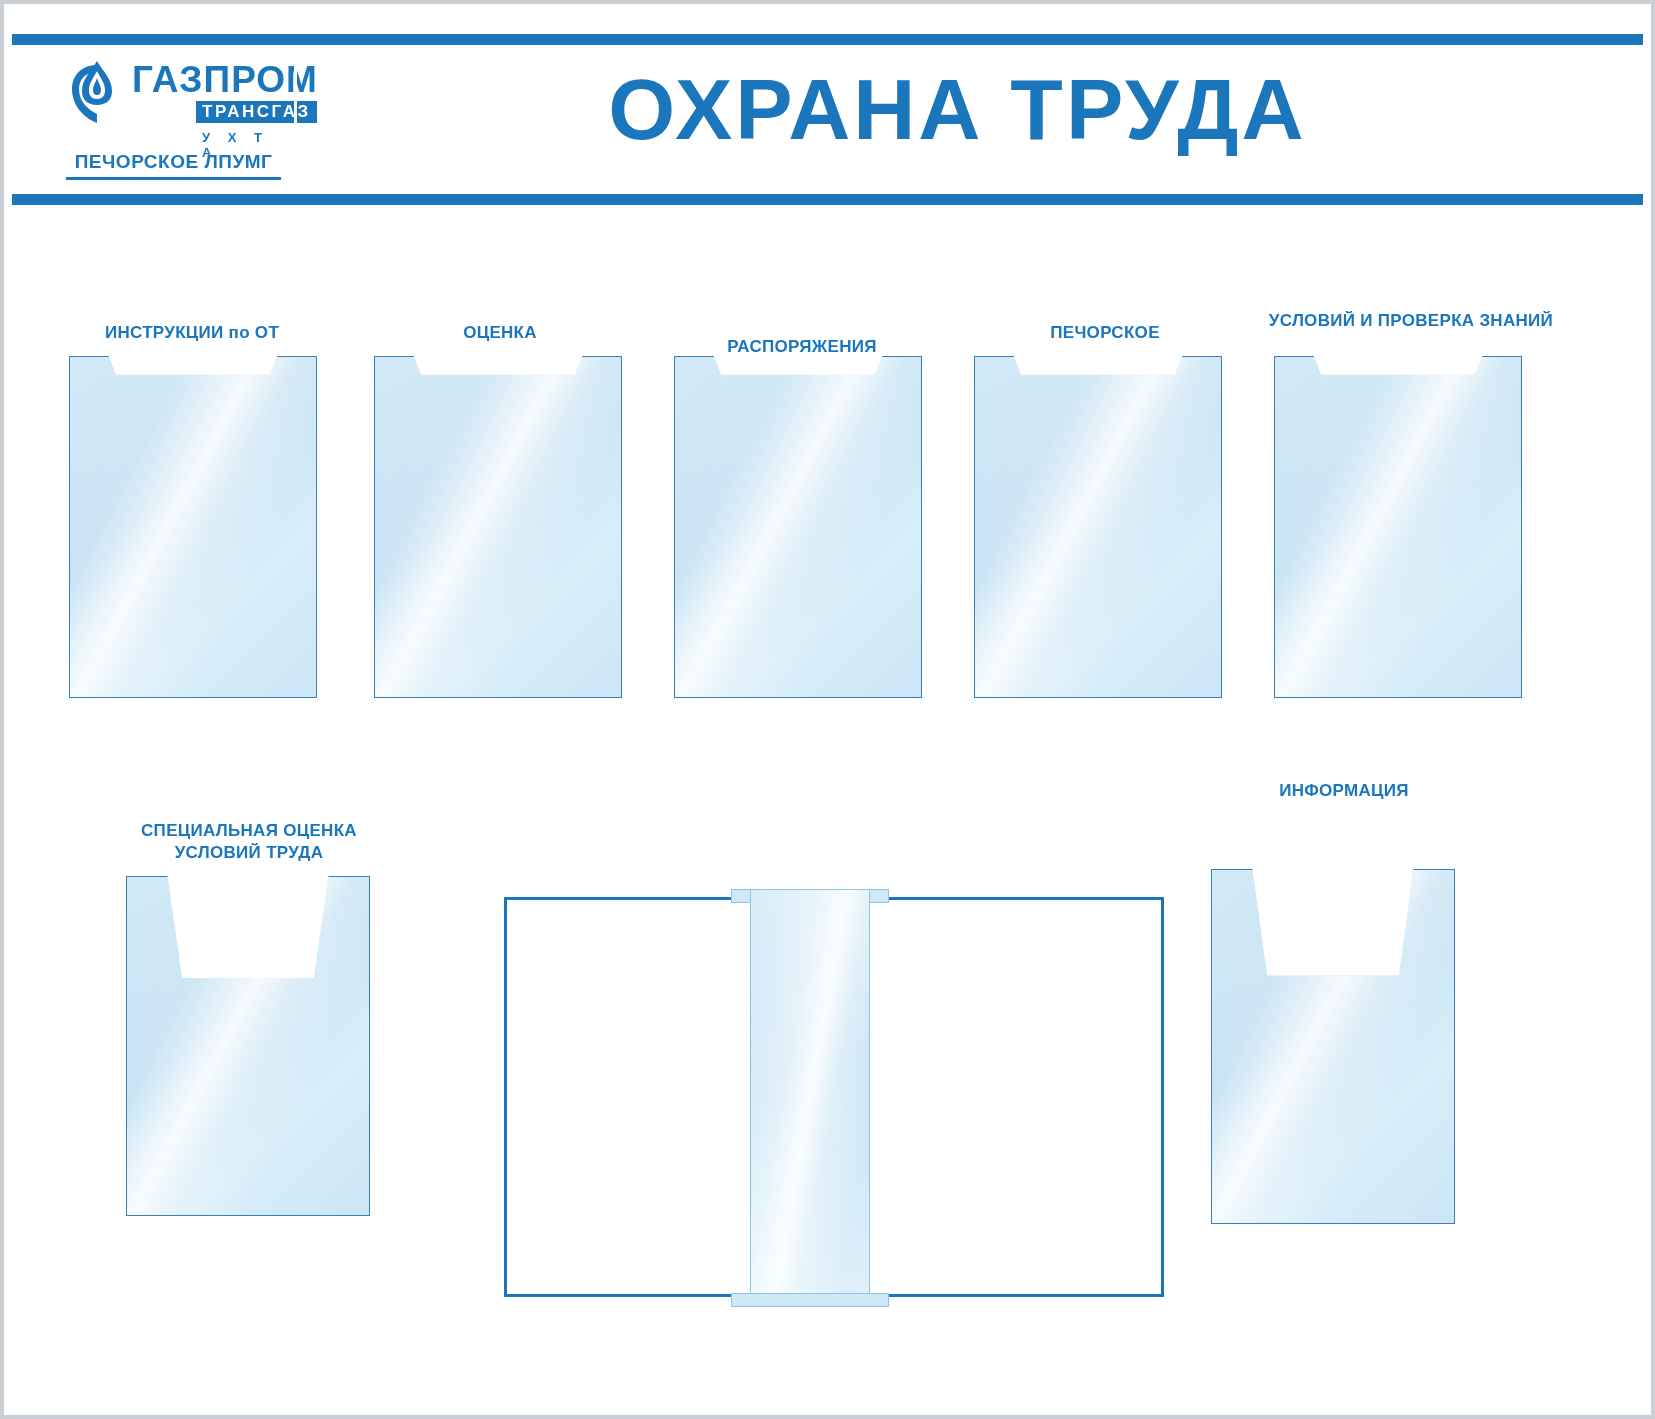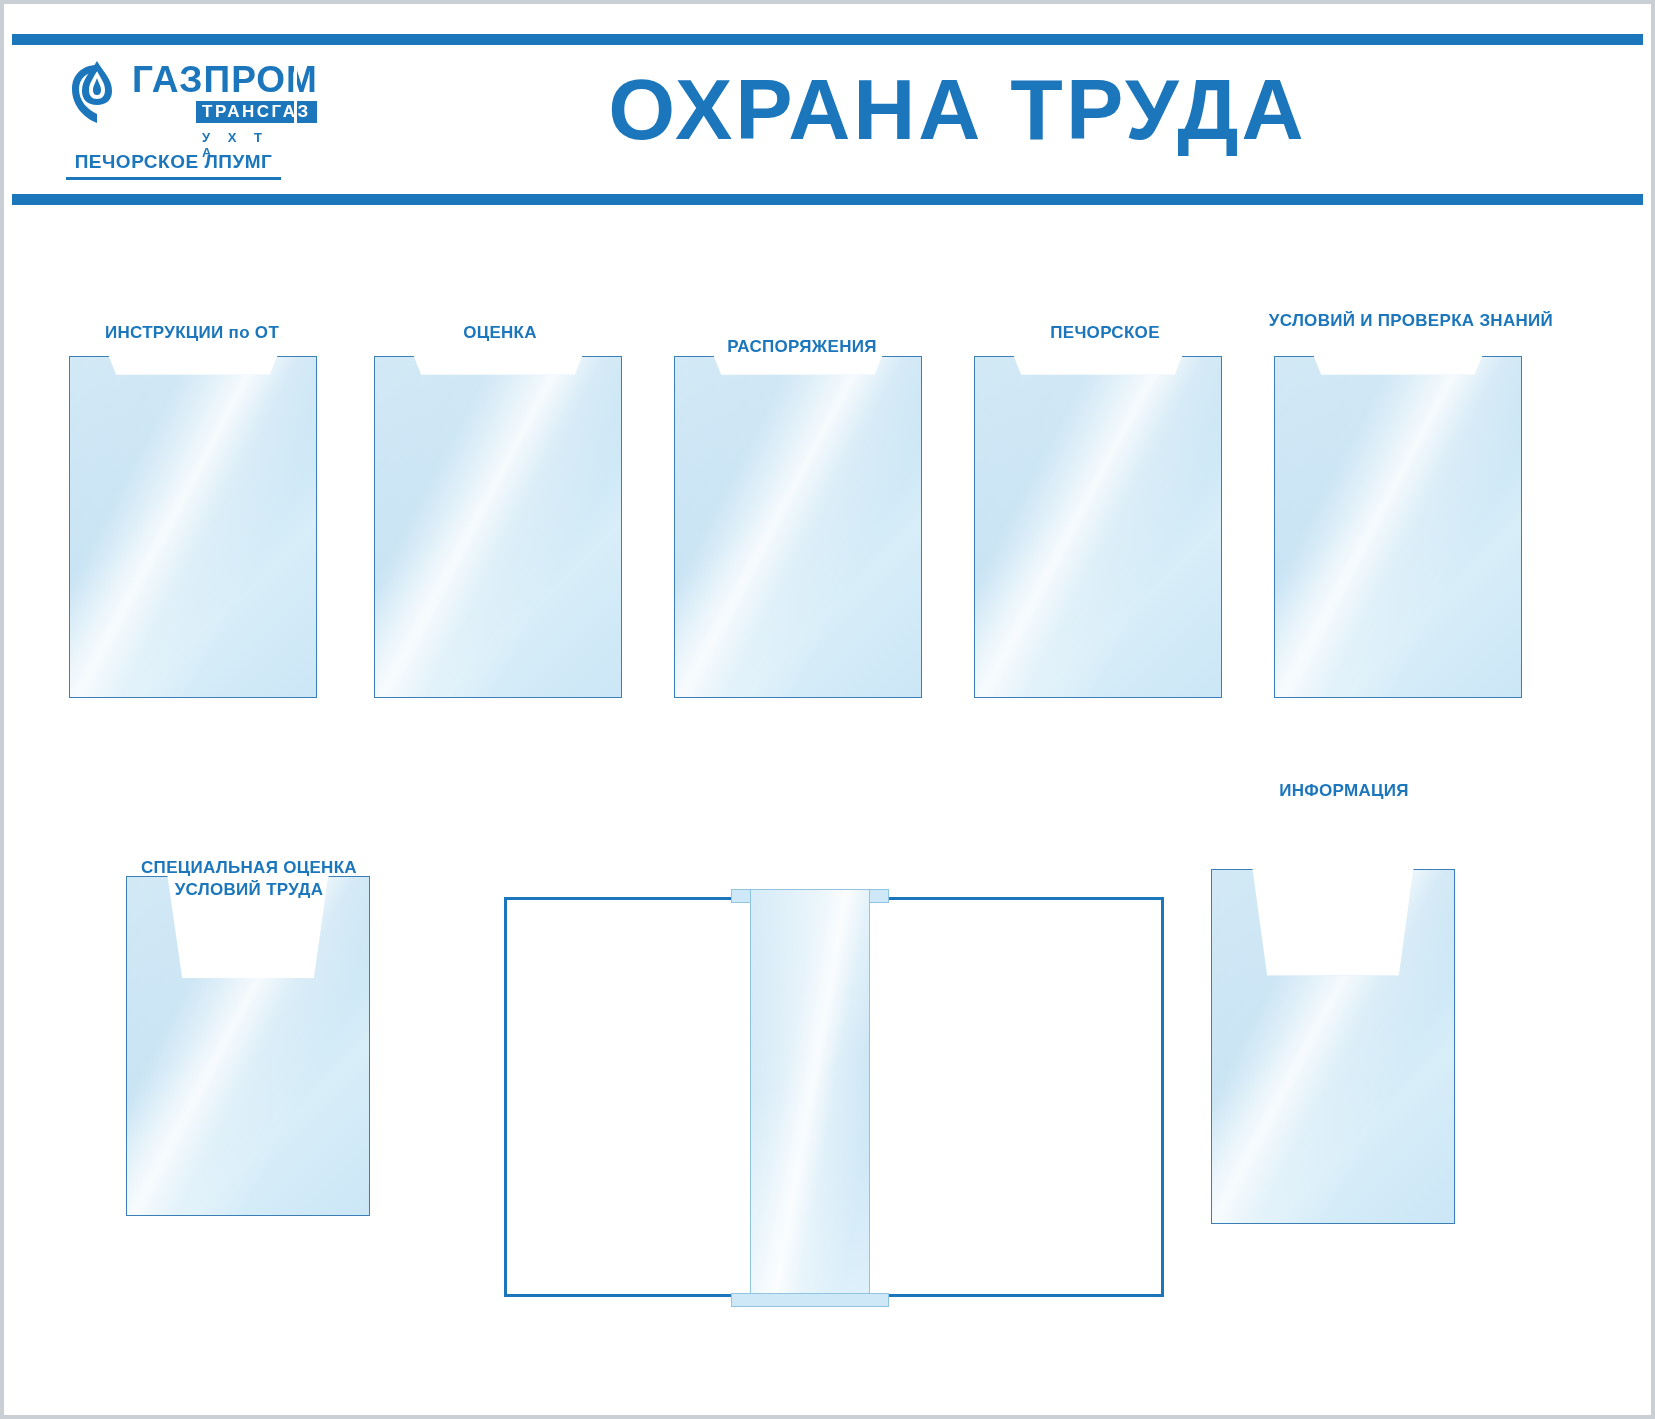--- a/index.html
+++ b/index.html
@@ -226,21 +226,21 @@
   <div class="pocket-label" style="left:672px; top:332px; width:252px;">РАСПОРЯЖЕНИЯ</div>
   <div class="pocket-label" style="left:975px; top:318px; width:252px;">ПЕЧОРСКОЕ</div>
   <div class="pocket-label" style="left:1262px; top:306px; width:290px;">УСЛОВИЙ И ПРОВЕРКА ЗНАНИЙ</div>
 
   <div class="pocket" style="left:65px;  top:352px; width:248px; height:342px;"></div>
   <div class="pocket" style="left:370px; top:352px; width:248px; height:342px;"></div>
   <div class="pocket" style="left:670px; top:352px; width:248px; height:342px;"></div>
   <div class="pocket" style="left:970px; top:352px; width:248px; height:342px;"></div>
   <div class="pocket" style="left:1270px; top:352px; width:248px; height:342px;"></div>
 
-  <div class="pocket-label" style="left:110px; top:853px; width:270px;">СПЕЦИАЛЬНАЯ ОЦЕНКА УСЛОВИЙ ТРУДА</div>
+  <div class="pocket-label" style="left:110px; top:816px; width:270px;">СПЕЦИАЛЬНАЯ ОЦЕНКА УСЛОВИЙ ТРУДА</div>
   <div class="pocket-label" style="left:1205px; top:776px; width:270px;">ИНФОРМАЦИЯ</div>
 
   <div class="pocket deep" style="left:122px;  top:872px; width:244px; height:340px;"></div>
   <div class="pocket deep" style="left:1207px; top:865px; width:244px; height:355px;"></div>
 
   <div class="booklet-frame"></div>
   <div class="booklet-clip top"></div>
   <div class="booklet-spine"></div>
   <div class="booklet-clip bottom"></div>
 

